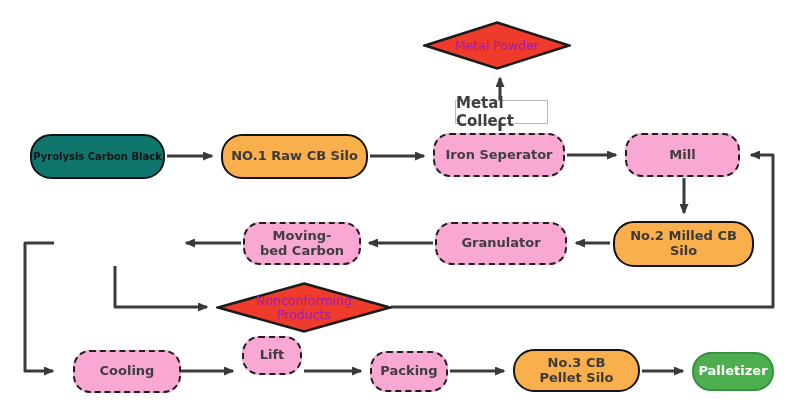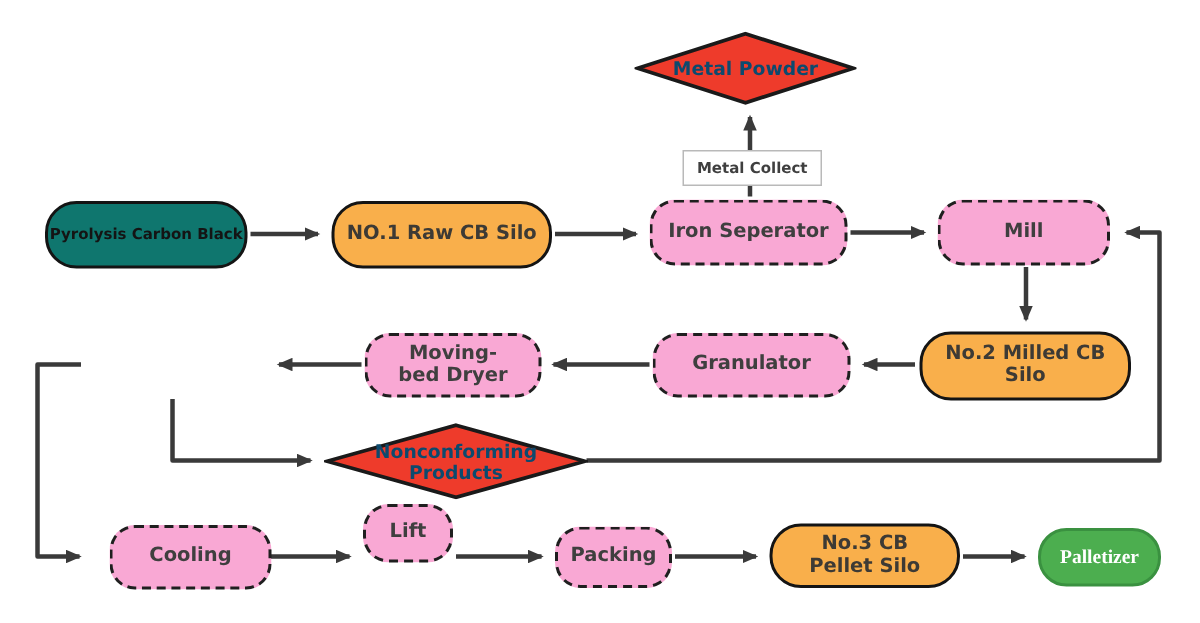--- a/index.html
+++ b/index.html
@@ -21,25 +21,25 @@
   }
   .startnode{
     background:#0f766e;border:2px solid #141414;border-radius:21px;color:#141414;font-size:10px;
   }
   .endnode{
     background:#4CAE4F;border:2px solid #3A9140;border-radius:19px;color:#ffffff;
   }
   .diamond{background:transparent;border:none;}
   .diamond svg{position:absolute;left:0;top:0;}
   .diamond .dlabel{
-    position:relative;z-index:3;color:#0c4a6e;font-weight:bold;font-size:12.5px;line-height:1.1;
+    position:relative;z-index:3;color:#a21caf;font-weight:normal;font-size:12.5px;line-height:1.1;
   }
   .edgelabel{
     position:absolute;z-index:3;display:flex;align-items:center;justify-content:center;
-    background:#ffffff;border:1px solid #b9b9b9;color:#3f3f3f;font-weight:bold;font-size:10px;
+    background:#ffffff;border:1px solid #b9b9b9;color:#3f3f3f;font-weight:bold;font-size:15px;
   }
 </style>
 </head>
 <body>
 
 <div class="stage">
 
   <svg class="wires" width="800" height="415" viewBox="0 0 800 415">
     <defs>
       <marker id="ah" markerWidth="11" markerHeight="9" refX="9" refY="4.5" orient="auto" markerUnits="userSpaceOnUse">
@@ -94,21 +94,21 @@
 
   <div class="node silo" style="left:613px;top:221px;width:141px;height:46px;">
     <span>No.2 Milled CB Silo</span>
   </div>
 
   <div class="node proc" style="left:435px;top:222px;width:132px;height:43px;">
     <span>Granulator</span>
   </div>
 
   <div class="node proc" style="left:243px;top:222px;width:118px;height:43px;">
-    <span style="max-width:86px;">Moving-bed Dryer</span>
+    <span style="max-width:86px;">Moving-bed Carbon</span>
   </div>
 
 
   <div class="node diamond" style="left:216px;top:282px;width:176px;height:51px;">
     <svg width="176" height="51" viewBox="0 0 176 51">
       <polygon points="88,1.5 174,25.5 88,49.5 2,25.5" fill="#EE3B2B" stroke="#1a1a1a" stroke-width="2.5" stroke-linejoin="miter"></polygon>
     </svg>
     <span class="dlabel" style="max-width:110px;">Nonconforming Products</span>
   </div>
 
@@ -121,17 +121,17 @@
   </div>
 
   <div class="node proc" style="left:370px;top:351px;width:78px;height:41px;">
     <span>Packing</span>
   </div>
 
   <div class="node silo" style="left:513px;top:349px;width:127px;height:43px;">
     <span style="max-width:100px;">No.3 CB Pellet Silo</span>
   </div>
 
-  <div class="node endnode" style="left:692px;top:352px;width:82px;height:39px;font-family:Liberation Serif, serif;">
+  <div class="node endnode" style="left:692px;top:352px;width:82px;height:39px;">
     <span>Palletizer</span>
   </div>
 
 </div>
 
 </body></html>

